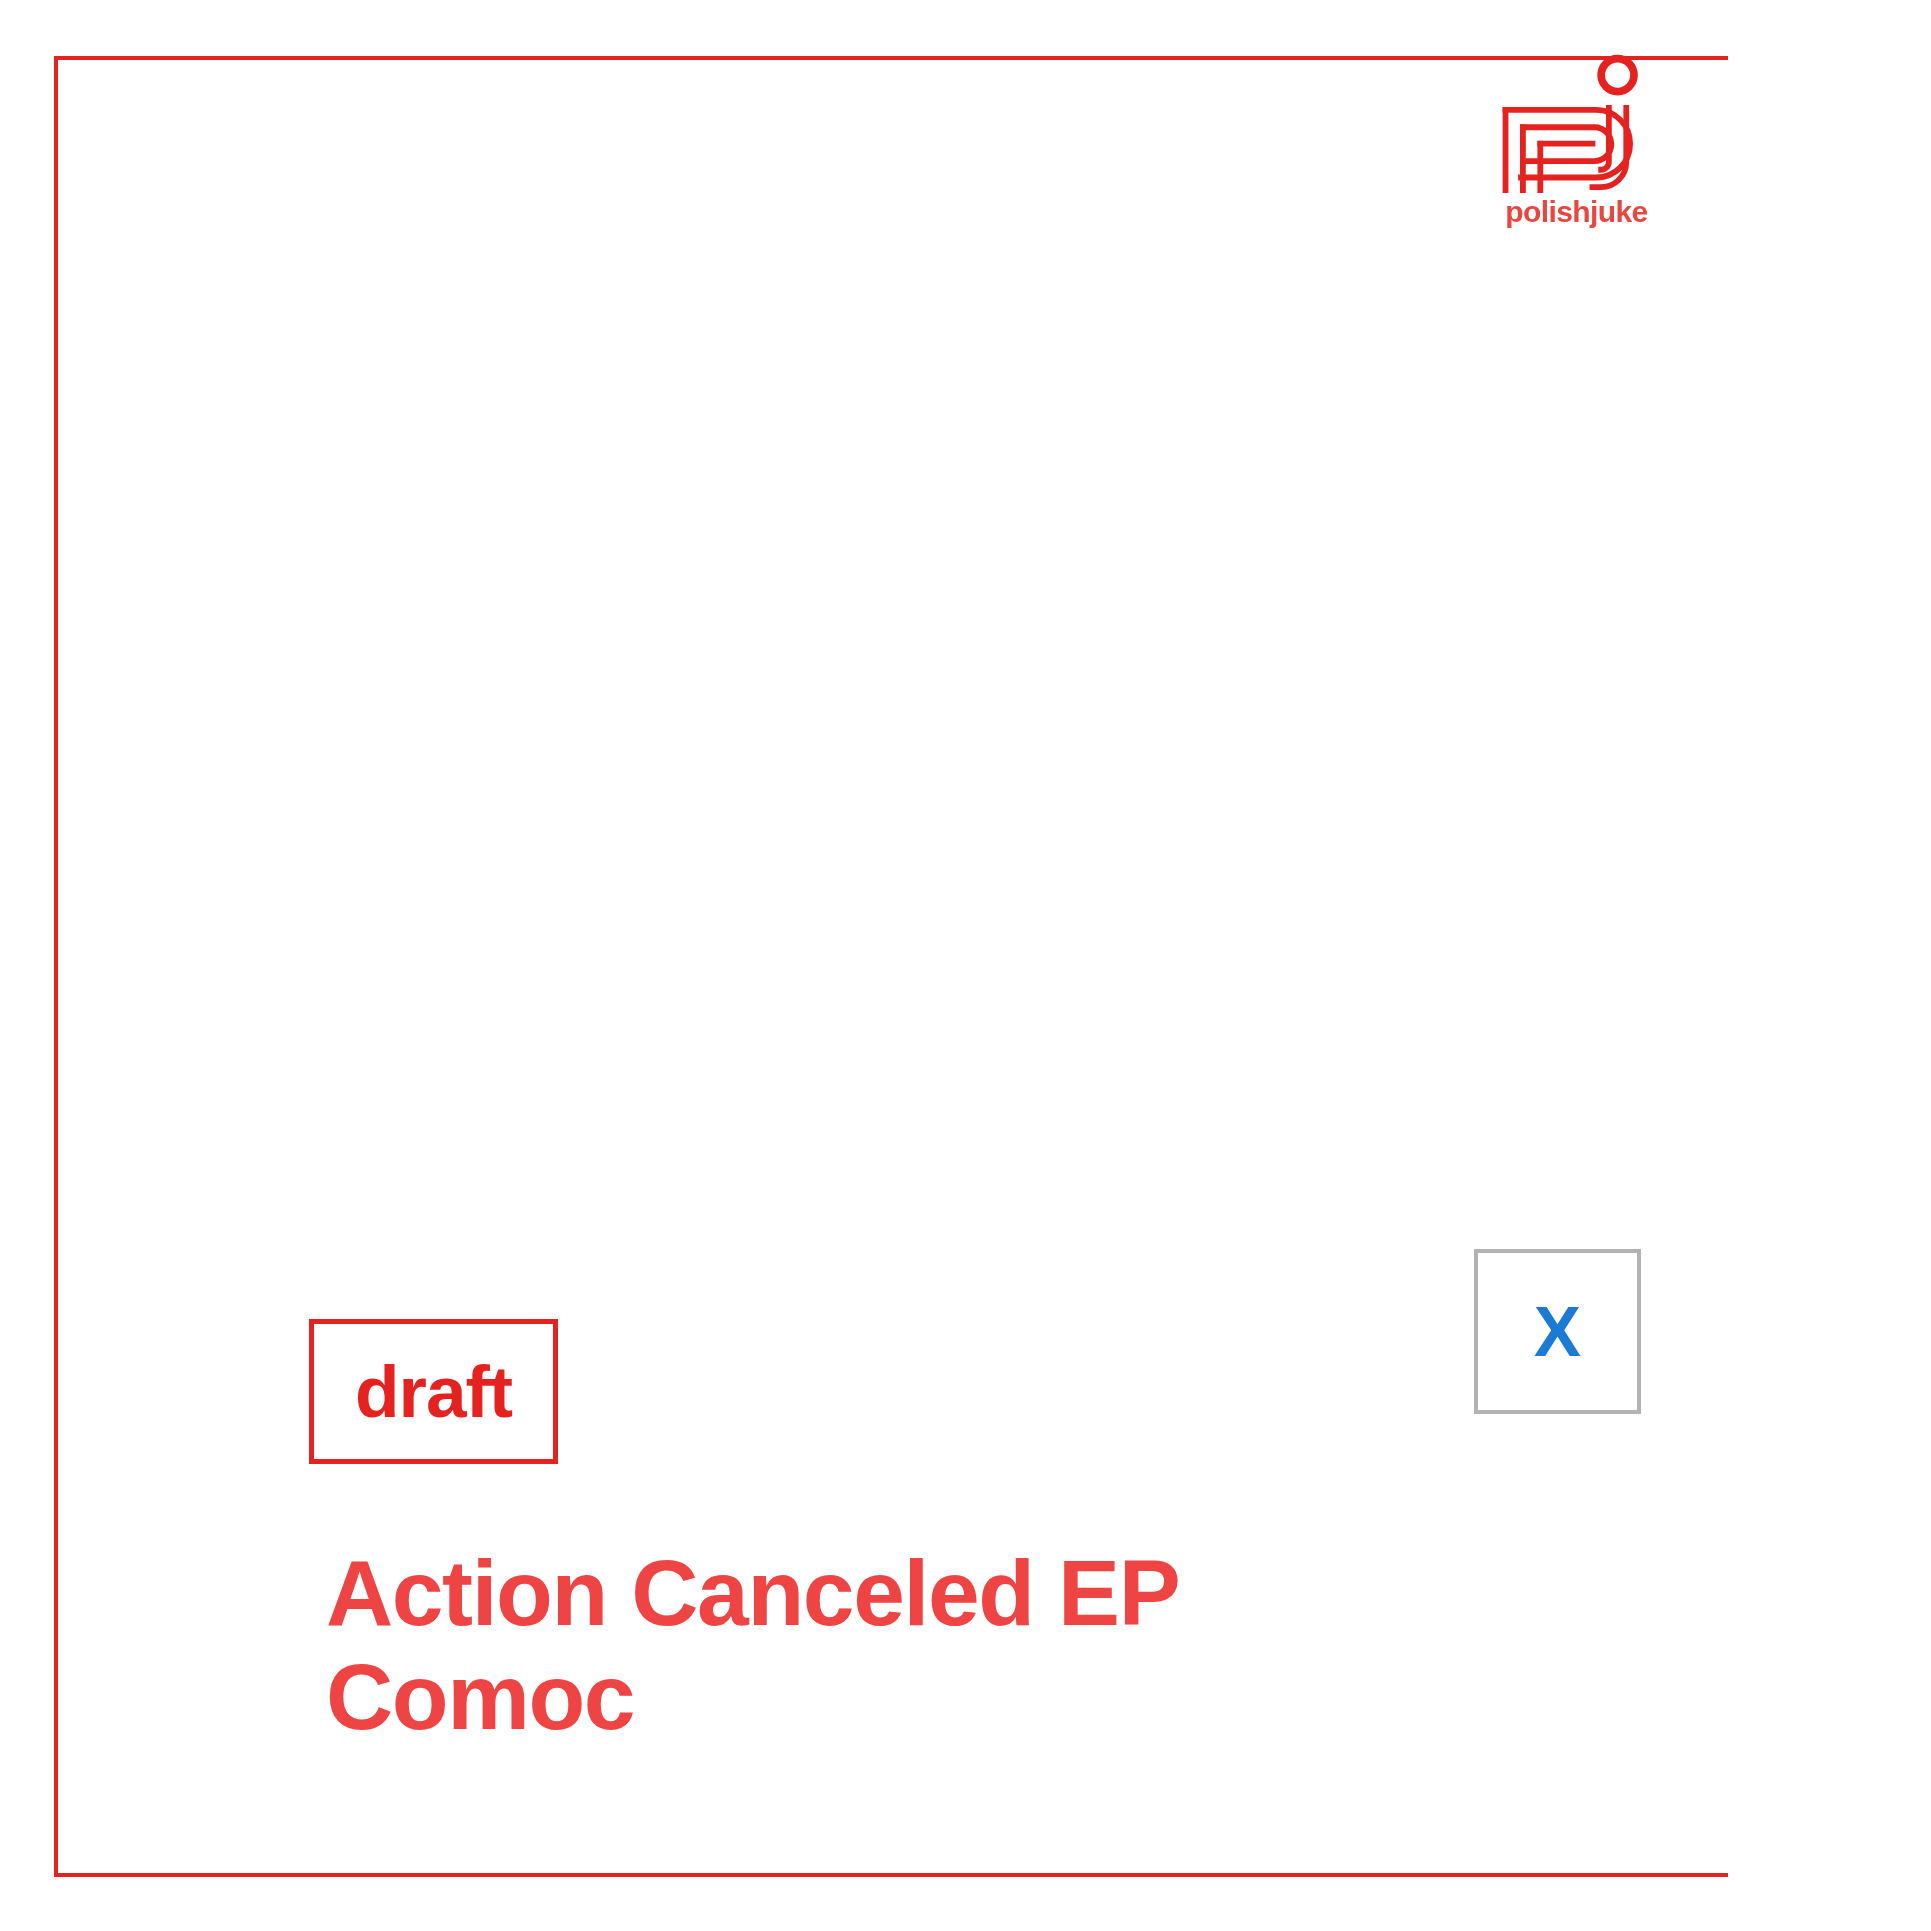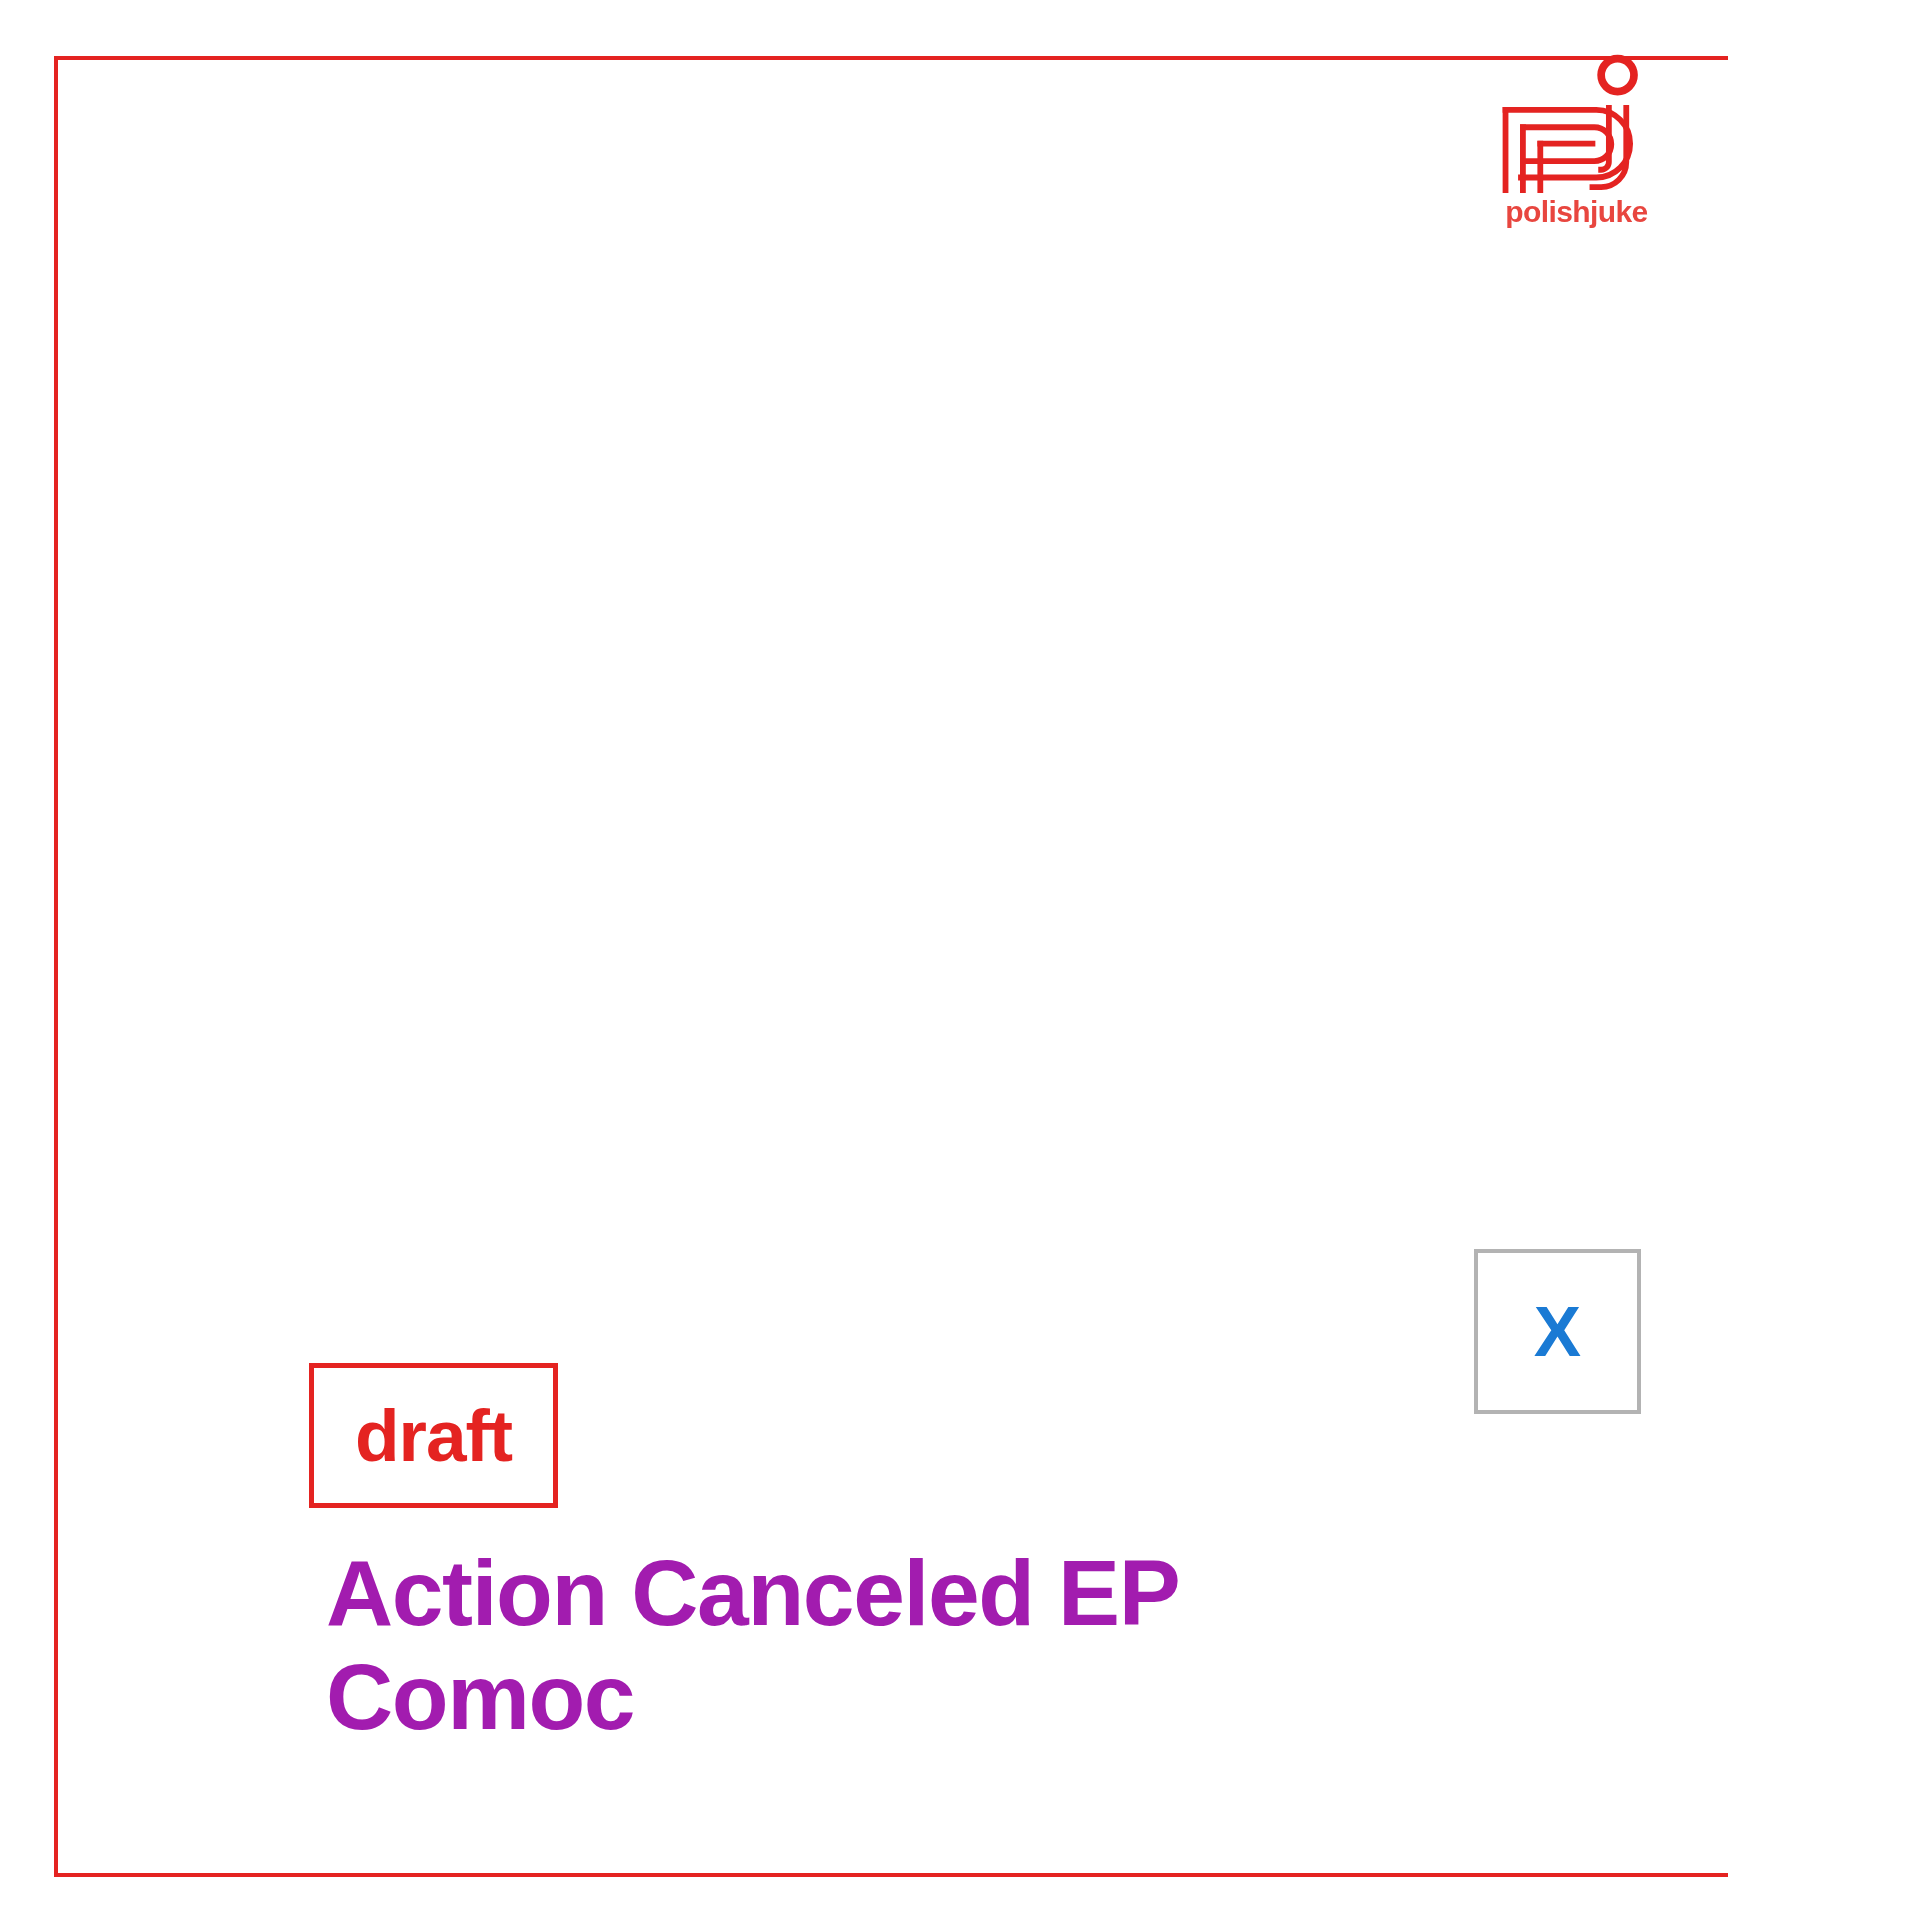--- a/index.html
+++ b/index.html
@@ -64,21 +64,20 @@
     left: 309px;
     top: 1319px;
     width: 249px;
     height: 145px;
     border: 5.8px solid #e42321;
     box-sizing: border-box;
     display: flex;
     align-items: center;
     justify-content: center;
     background: #ffffff;
-    margin-top: 44px;
   }
   #draft-badge-label {
     color: #e42321;
     font-family: "Liberation Sans", sans-serif;
     font-weight: bold;
     font-size: 73px;
     line-height: 1;
     letter-spacing: -1px;
   }
 
@@ -107,21 +106,21 @@
 
   
   #title-block {
     position: absolute;
     left: 326px;
     top: 1541px;
     width: 1081px;
   }
   .title-line {
     display: block;
-    color: #a21caf;
+    color: #ef4444;
     font-family: "Liberation Sans", sans-serif;
     font-weight: bold;
     font-size: 93px;
     line-height: 1.12;
     letter-spacing: -1.4px;
     white-space: nowrap;
   }
 </style>
 </head>
 <body>

